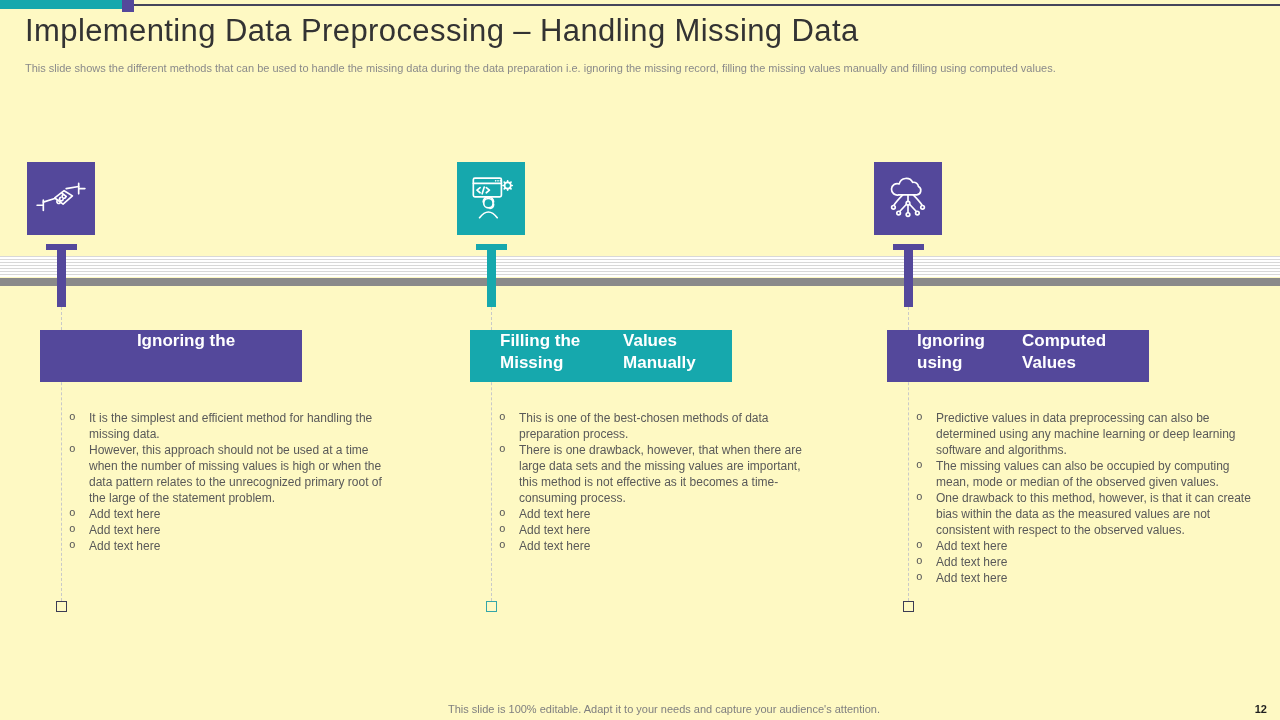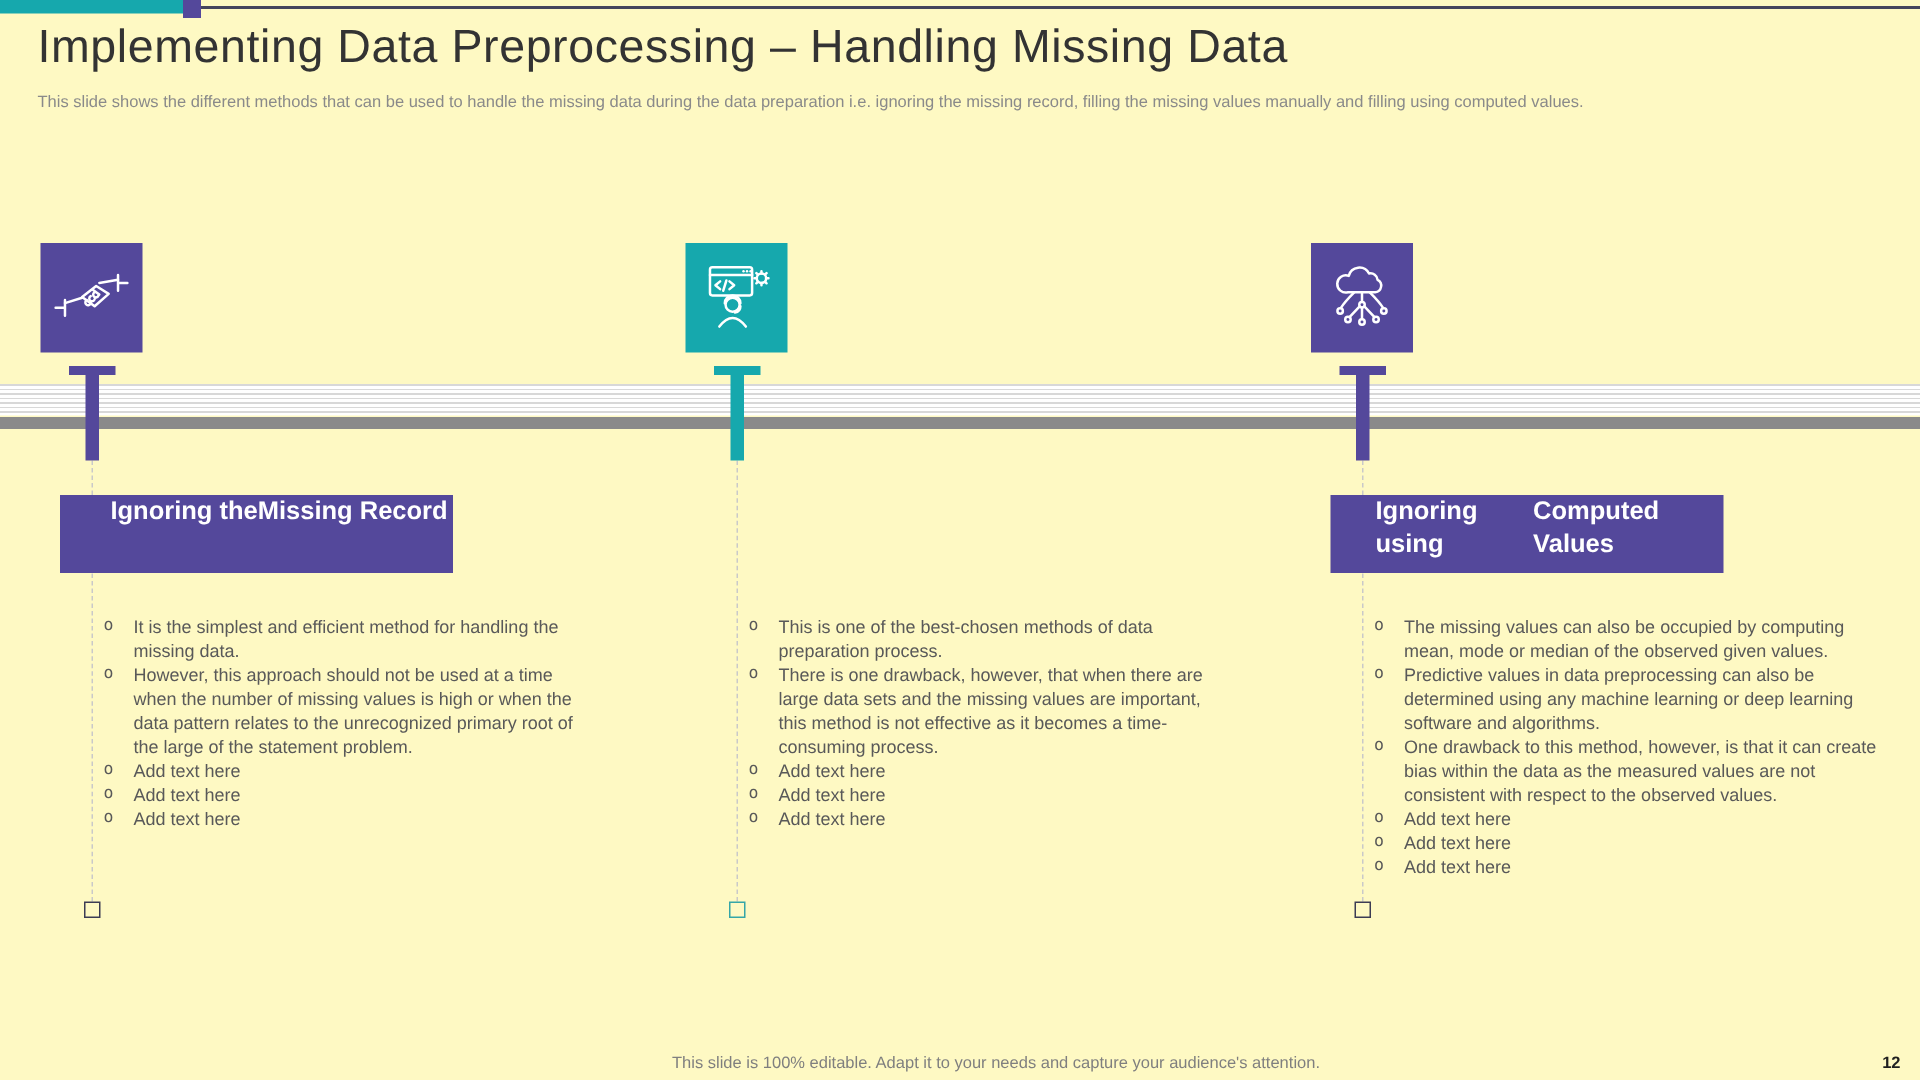--- a/index.html
+++ b/index.html
@@ -107,21 +107,20 @@
         <path d="M38,48 L56,34 L72,44 L54,60 Z"></path>
         <path d="M44,52 a3.5,3.5 0 1 0 5,4 M49,47 a3.5,3.5 0 1 0 5,4 M54,42 a3.5,3.5 0 1 0 5,4"></path>
         <path d="M52,39 l8,6"></path>
       </svg>
     </div>
     <div class="pin-cap"></div>
     <div class="pin-stem"></div>
     <div class="dash-line"></div>
     <div class="head-bar">
       <span>Ignoring the</span>
-      <span>Missing Record</span>
     </div>
     <ul class="bullets">
       <li>It is the simplest and efficient method for handling the missing data.</li>
       <li>However, this approach should not be used at a time when the number of missing values is high or when the data pattern relates to the unrecognized primary root of the large of the statement problem.</li>
       <li>Add text here</li>
       <li>Add text here</li>
       <li>Add text here</li>
     </ul>
     <div class="end-square"></div>
   </div>
@@ -139,20 +138,24 @@
         <path d="M82,15 v3 M82,30 v3 M73,24 h3 M88,24 h3 M75.5,17.5 l2,2 M86.5,28.5 l2,2 M88.5,17.5 l-2,2 M77.5,28.5 l-2,2"></path>
         <circle cx="45" cy="58" r="9"></circle>
         <path d="M35,56 a10,10 0 0 1 20,0"></path>
         <path d="M55,60 q0,7 -7,8"></path>
         <path d="M28,86 q17,-22 34,0"></path>
       </svg>
     </div>
     <div class="pin-cap"></div>
     <div class="pin-stem"></div>
     <div class="dash-line"></div>
+    <div class="head-bar">
+      <span>Filling the Missing</span>
+      <span>Values Manually</span>
+    </div>
     <ul class="bullets">
       <li>This is one of the best-chosen methods of data preparation process.</li>
       <li>There is one drawback, however, that when there are large data sets and the missing values are important, this method is not effective as it becomes a time-consuming process.</li>
       <li>Add text here</li>
       <li>Add text here</li>
       <li>Add text here</li>
     </ul>
     <div class="end-square"></div>
   </div>
 
@@ -171,22 +174,22 @@
       </svg>
     </div>
     <div class="pin-cap"></div>
     <div class="pin-stem"></div>
     <div class="dash-line"></div>
     <div class="head-bar">
       <span>Ignoring using</span>
       <span>Computed Values</span>
     </div>
     <ul class="bullets">
+      <li>Predictive values in data preprocessing can also be determined using any machine learning or deep learning software and algorithms.</li>
       <li>The missing values can also be occupied by computing mean, mode or median of the observed given values.</li>
-      <li>Predictive values in data preprocessing can also be determined using any machine learning or deep learning software and algorithms.</li>
       <li>One drawback to this method, however, is that it can create bias within the data as the measured values are not consistent with respect to the observed values.</li>
       <li>Add text here</li>
       <li>Add text here</li>
       <li>Add text here</li>
     </ul>
     <div class="end-square"></div>
   </div>
 
   <div class="footer-note">This slide is 100% editable. Adapt it to your needs and capture your audience's attention.</div>
   <div class="page-num">12</div>

